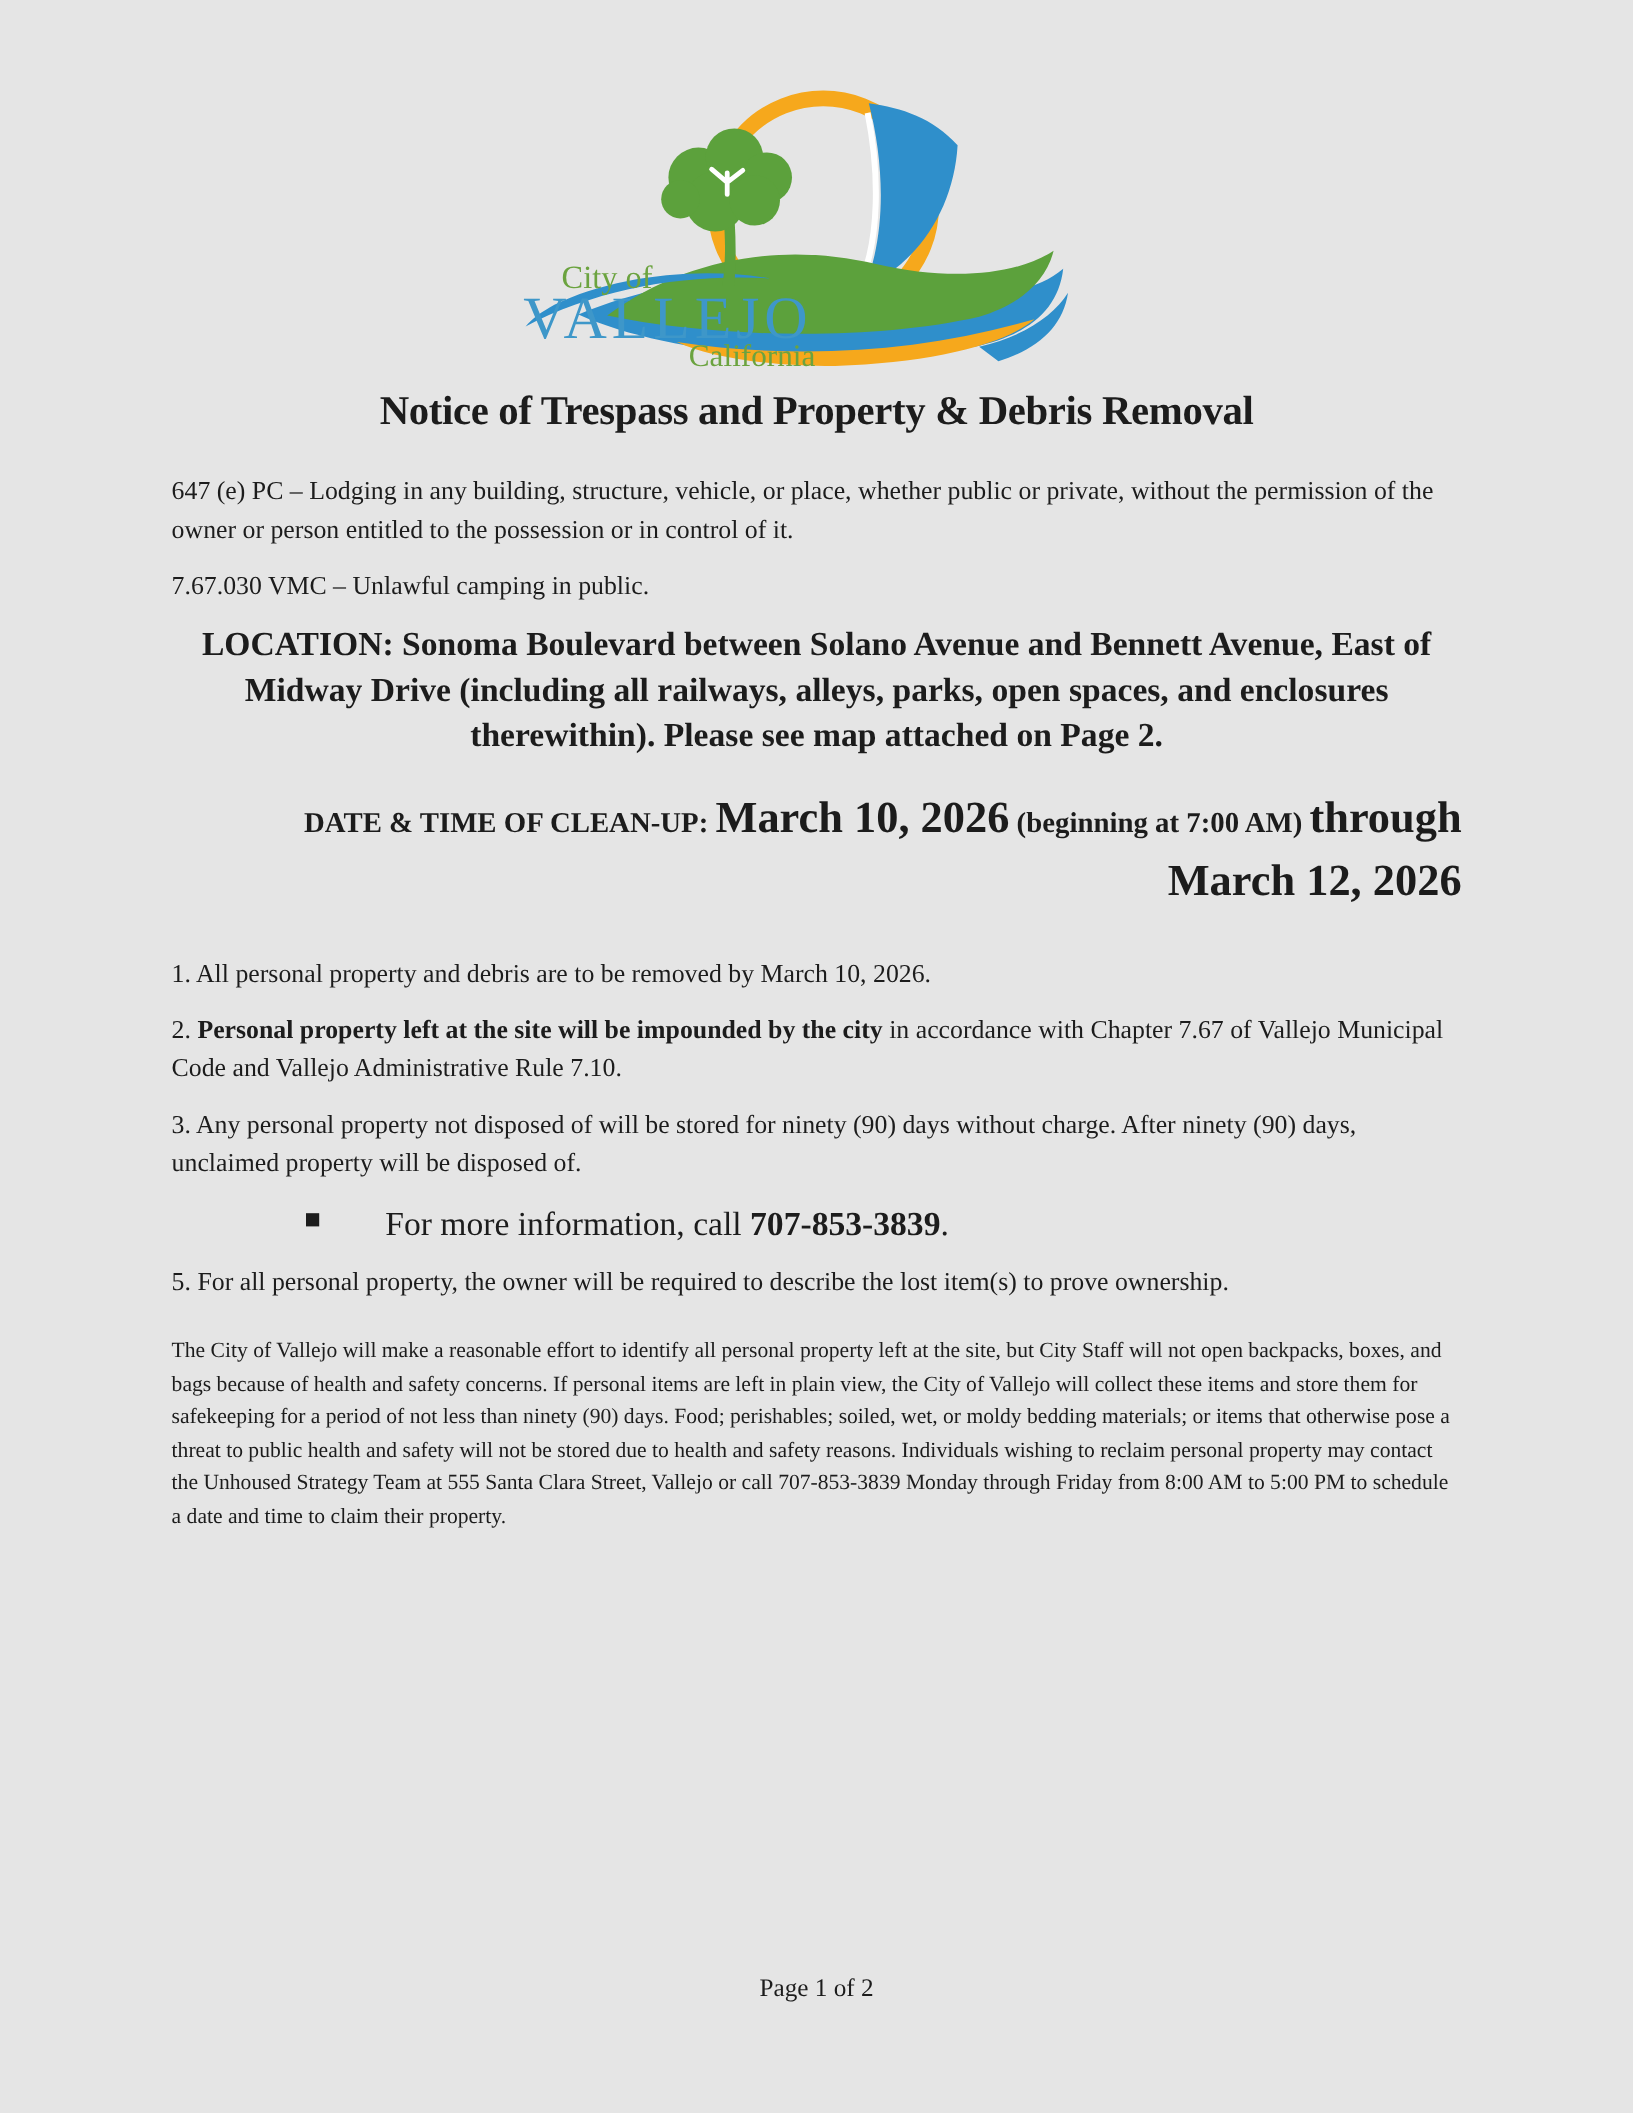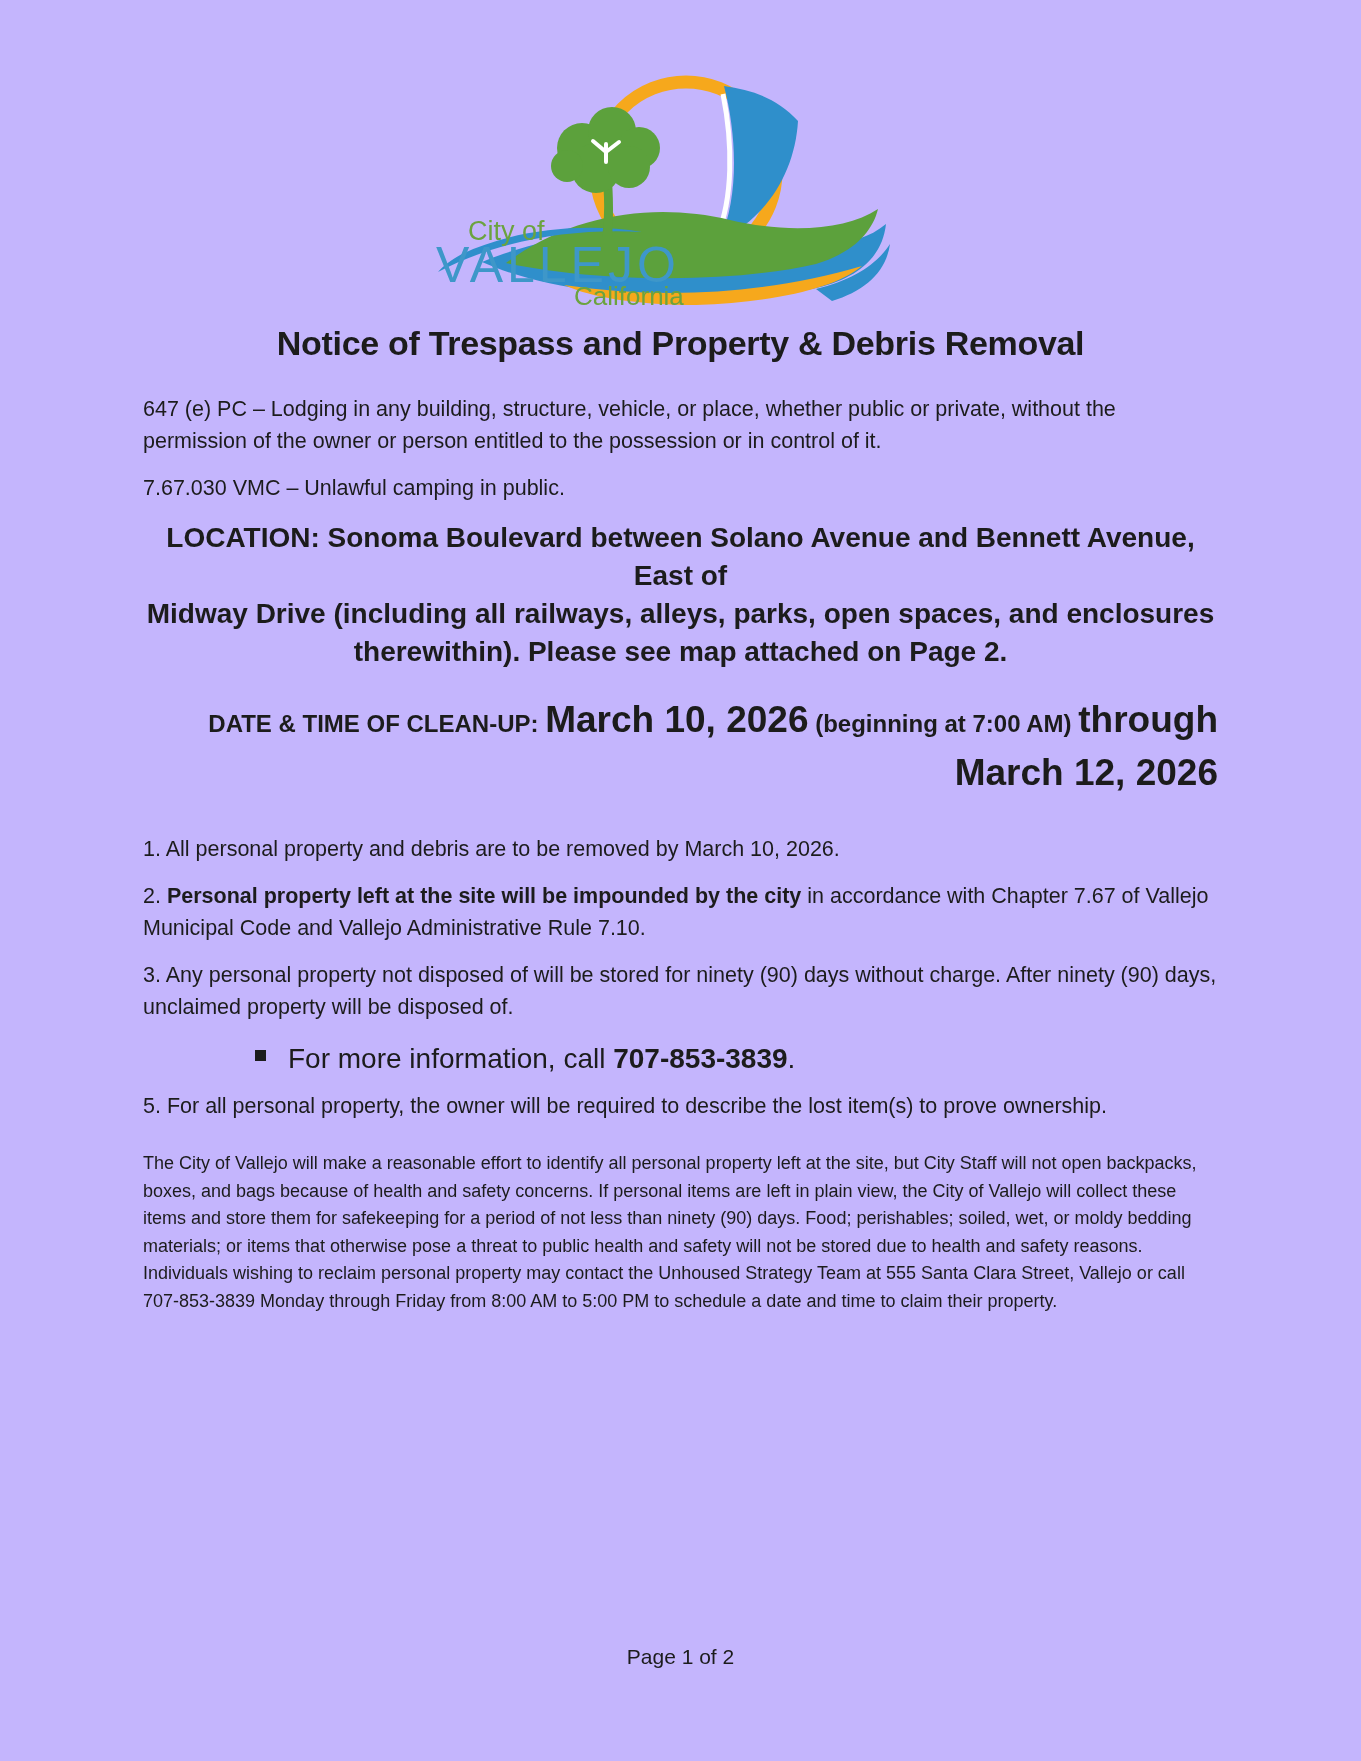--- a/index.html
+++ b/index.html
@@ -1,19 +1,19 @@
 <!DOCTYPE html>
 <html><head>
 <meta charset="utf-8">
 <style>
   html,body{margin:0;padding:0;background:#ffffff;}
   .page{
     width:1361px;height:1761px;position:relative;margin:0 auto;
-    background:#c4b5fd;color:#1c1c1c;
-    font-family:Liberation Sans, sans-serif;overflow:hidden;
+    background:#e5e5e5;color:#1c1c1c;
+    font-family:Liberation Serif, serif;overflow:hidden;
   }
   .content{padding:64px 143px 0 143px;}
   .logo-wrap{width:470px;margin:0 auto;transform:translateX(-22px);}
   .logo-svg{display:block;}
   .logo-cityof{font-size:27px;fill:#6BA33F;}
   .logo-vallejo{font-size:50px;fill:#3E97C9;letter-spacing:4px;}
   .logo-california{font-size:26px;fill:#6BA33F;}
   .title{
     font-size:34px;font-weight:bold;text-align:center;
     margin:14px 0 30px 0;line-height:40px;letter-spacing:-0.3px;
@@ -32,21 +32,21 @@
   }
   .cleanup .small{font-size:24px;}
   .cleanup .big{font-size:37px;}
   .abandoned{
     font-weight:bold;font-size:21.5px;line-height:44px;margin:24px 0 16px 0;
   }
   .abandoned .big{font-size:36px;}
   .item4 b,.body b{font-weight:bold;text-align:right;}
   .bullet-line{
     font-size:28px;margin:4px 0 10px 0;padding-left:112px;
-    display:flex;align-items:baseline;line-height:42px;
+    display:flex;align-items:baseline;line-height:42px;gap:33px;
   }
   .bullet-square{
     width:11px;height:11px;background:#1c1c1c;flex:none;
     display:inline-block;margin-right:22px;transform:translateY(-7px);
   }
   .bullet-phone{font-weight:bold;}
   .fineprint{
     font-size:18px;line-height:27.5px;margin:28px 0 0 0;font-weight:normal;
   }
   .footer{

